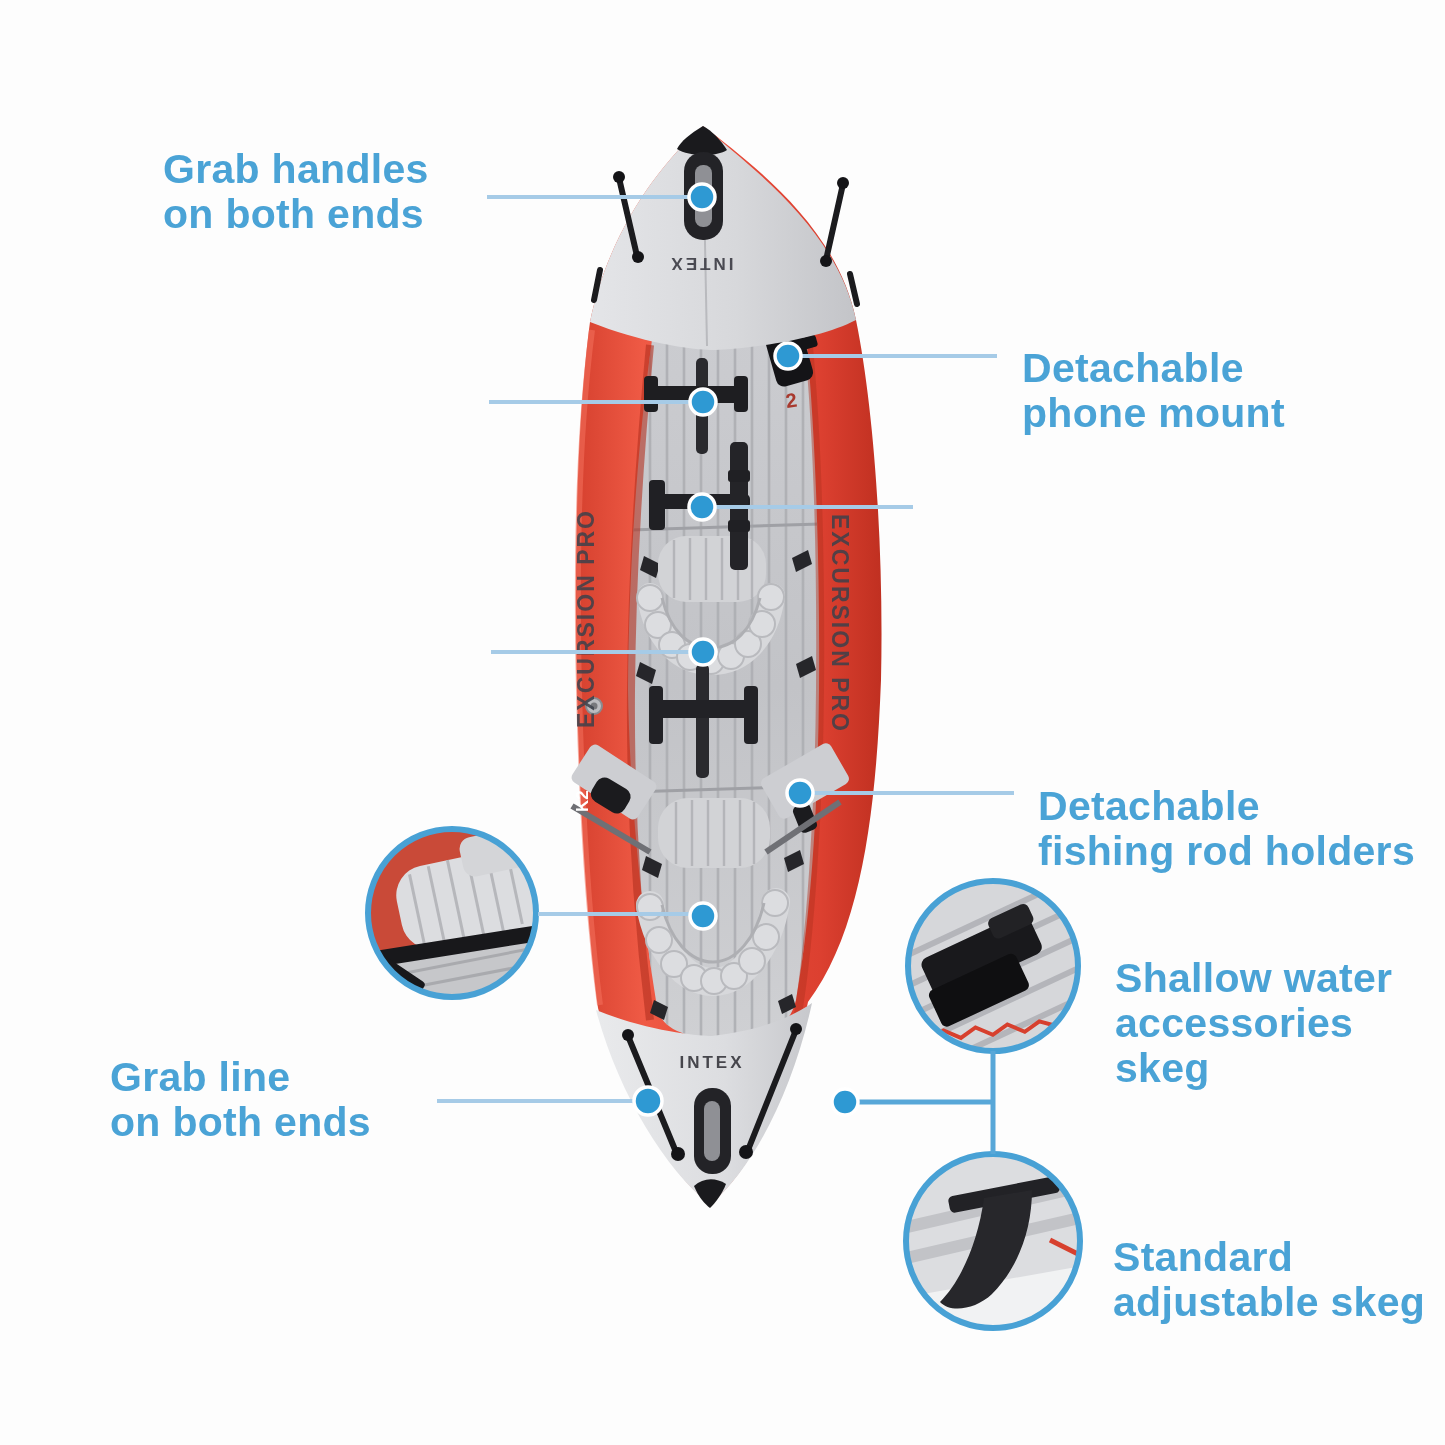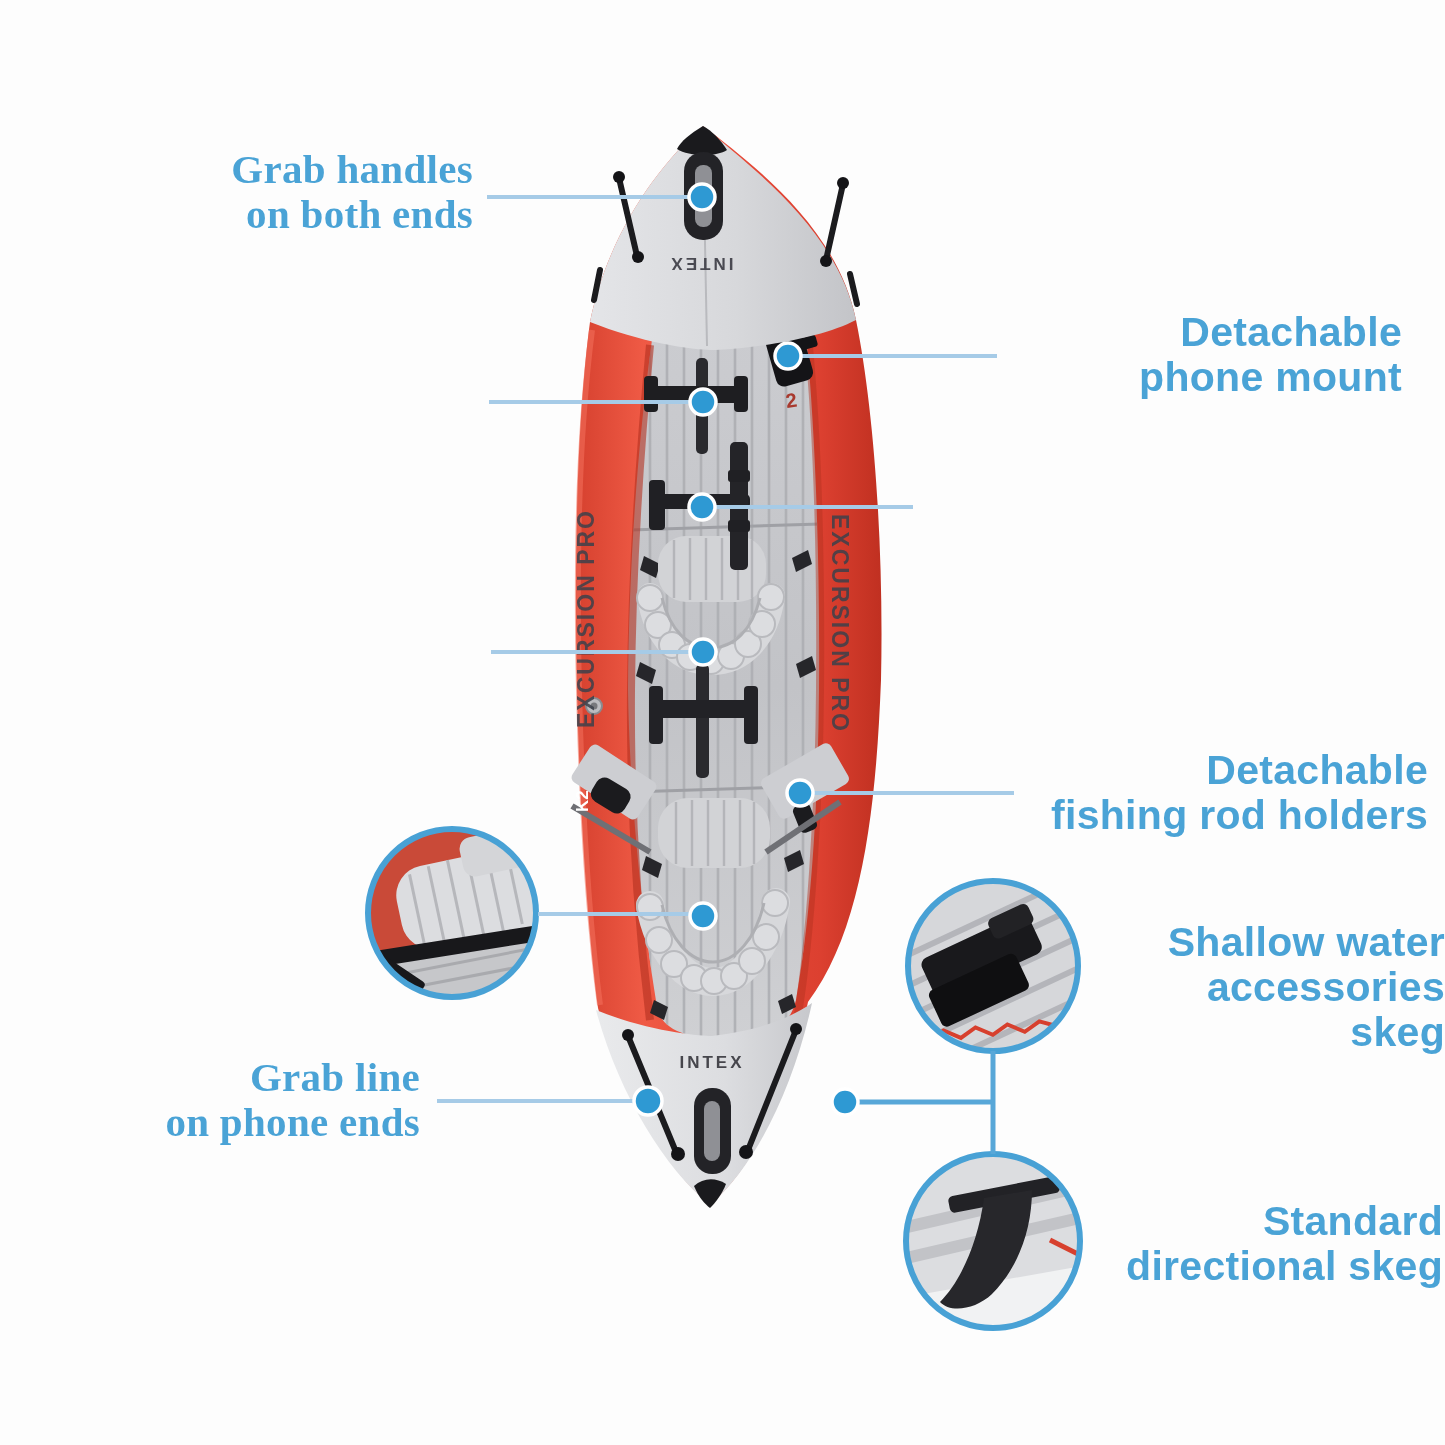--- a/index.html
+++ b/index.html
@@ -2,22 +2,22 @@
 <html><head>
 <meta charset="utf-8">
 <style>
   html,body{margin:0;padding:0;background:#ffffff;}
   #stage{position:relative;width:1445px;height:1445px;background:#fdfdfd;overflow:hidden;
          font-family:"Liberation Sans",sans-serif;}
   #scene{position:absolute;left:0;top:0;width:1445px;height:1445px;display:block;}
   .callout{position:absolute;font-family:"Liberation Sans",sans-serif;font-weight:600;
            font-size:41px;line-height:45px;color:#4aa3d6;white-space:pre-line;
            letter-spacing:.3px;}
-  .r{text-align:right;font-family:Liberation Serif, serif;}
-  .l{text-align:right;}
+  .r{text-align:left;}
+  .l{text-align:left;margin-top:36px;}
 </style>
 </head>
 <body>
 
 <div id="stage">
 
 <svg id="scene" viewBox="0 0 1445 1445">
   <defs>
     <linearGradient id="redGrad" x1="0" y1="0" x2="1" y2="0">
       <stop offset="0" stop-color="#d6412f"></stop>
@@ -332,23 +332,23 @@
     <circle cx="800" cy="793" r="13"></circle>
     <circle cx="703" cy="916" r="13"></circle>
     <circle cx="648" cy="1101" r="14"></circle>
     <circle cx="845" cy="1102" r="13"></circle>
   </g>
 </svg>
 
   <div class="callout r" style="left:163px;top:147px;width:310px;">Grab handles
 on both ends</div>
   <div class="callout r" style="left:110px;top:1055px;width:310px;">Grab line
-on phone ends</div>
+on both ends</div>
 
   <div class="callout l" style="left:1022px;top:310px;width:380px;">Detachable
 phone mount</div>
   <div class="callout l" style="left:1038px;top:748px;width:390px;">Detachable
 fishing rod holders</div>
   <div class="callout l" style="left:1115px;top:920px;width:330px;">Shallow water
 accessories skeg</div>
   <div class="callout l" style="left:1113px;top:1199px;width:330px;">Standard
-directional skeg</div>
+adjustable skeg</div>
 </div>
 
 </body></html>

